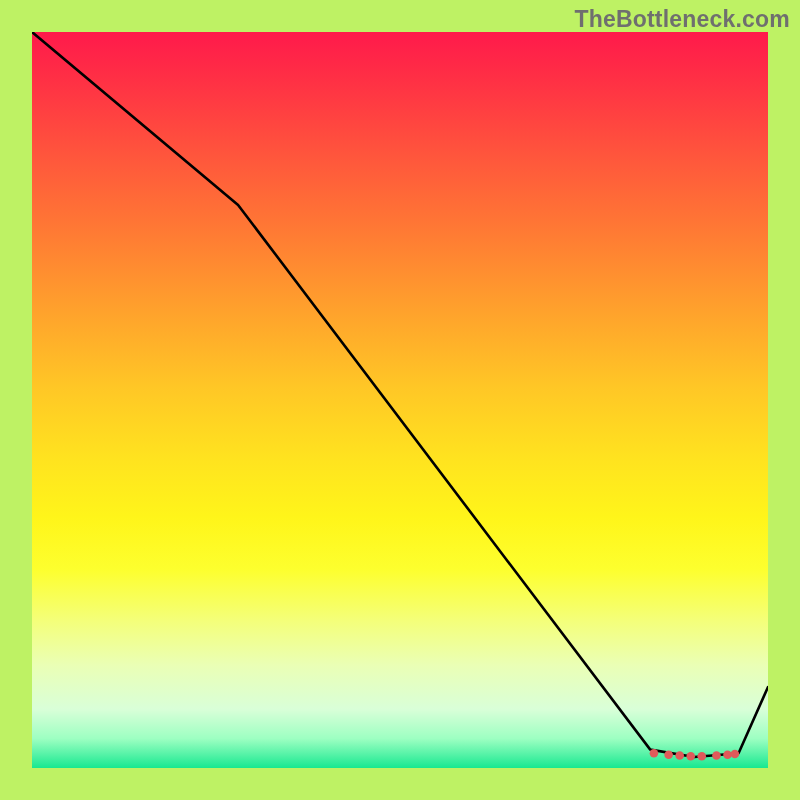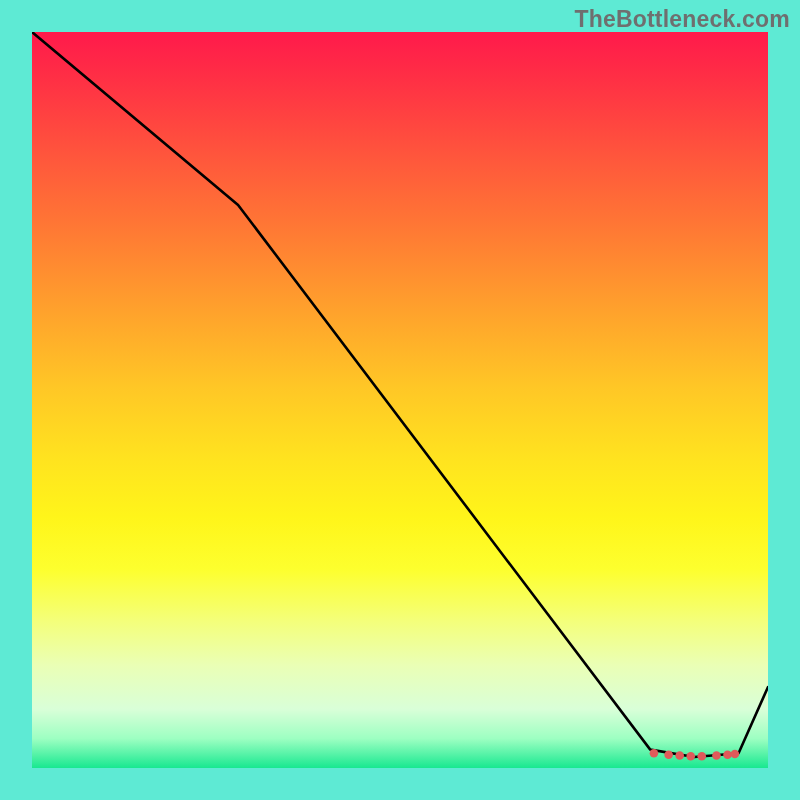--- a/index.html
+++ b/index.html
@@ -1,21 +1,21 @@
 <!DOCTYPE html>
 <html><head>
 <meta charset="utf-8">
 <style>
   * { margin: 0; padding: 0; box-sizing: border-box; }
   html, body { width: 800px; height: 800px; overflow: hidden; background: #000; }
   .frame {
     position: relative;
     width: 800px;
     height: 800px;
-    background: #5eead4;
+    background: #bef264;
   }
   .watermark {
     position: absolute;
     top: 6px;
     right: 10px;
     font-family: Arial, Helvetica, sans-serif;
     font-size: 23px;
     font-weight: bold;
     color: #6f6f6f;
     letter-spacing: 0.2px;

